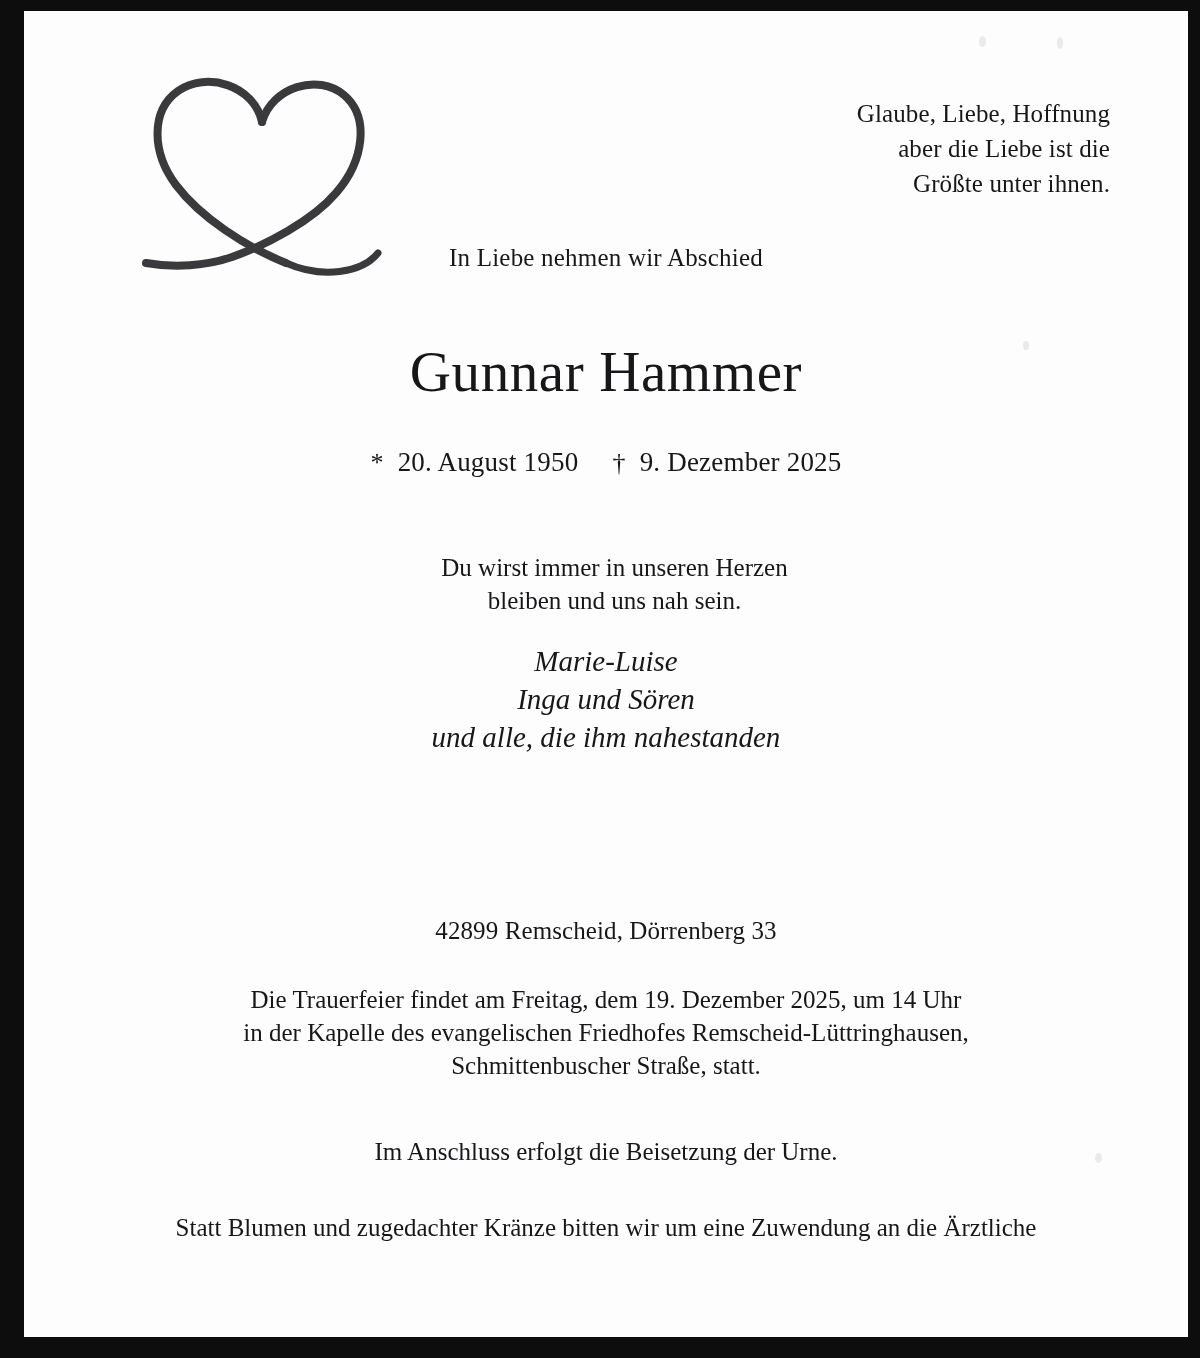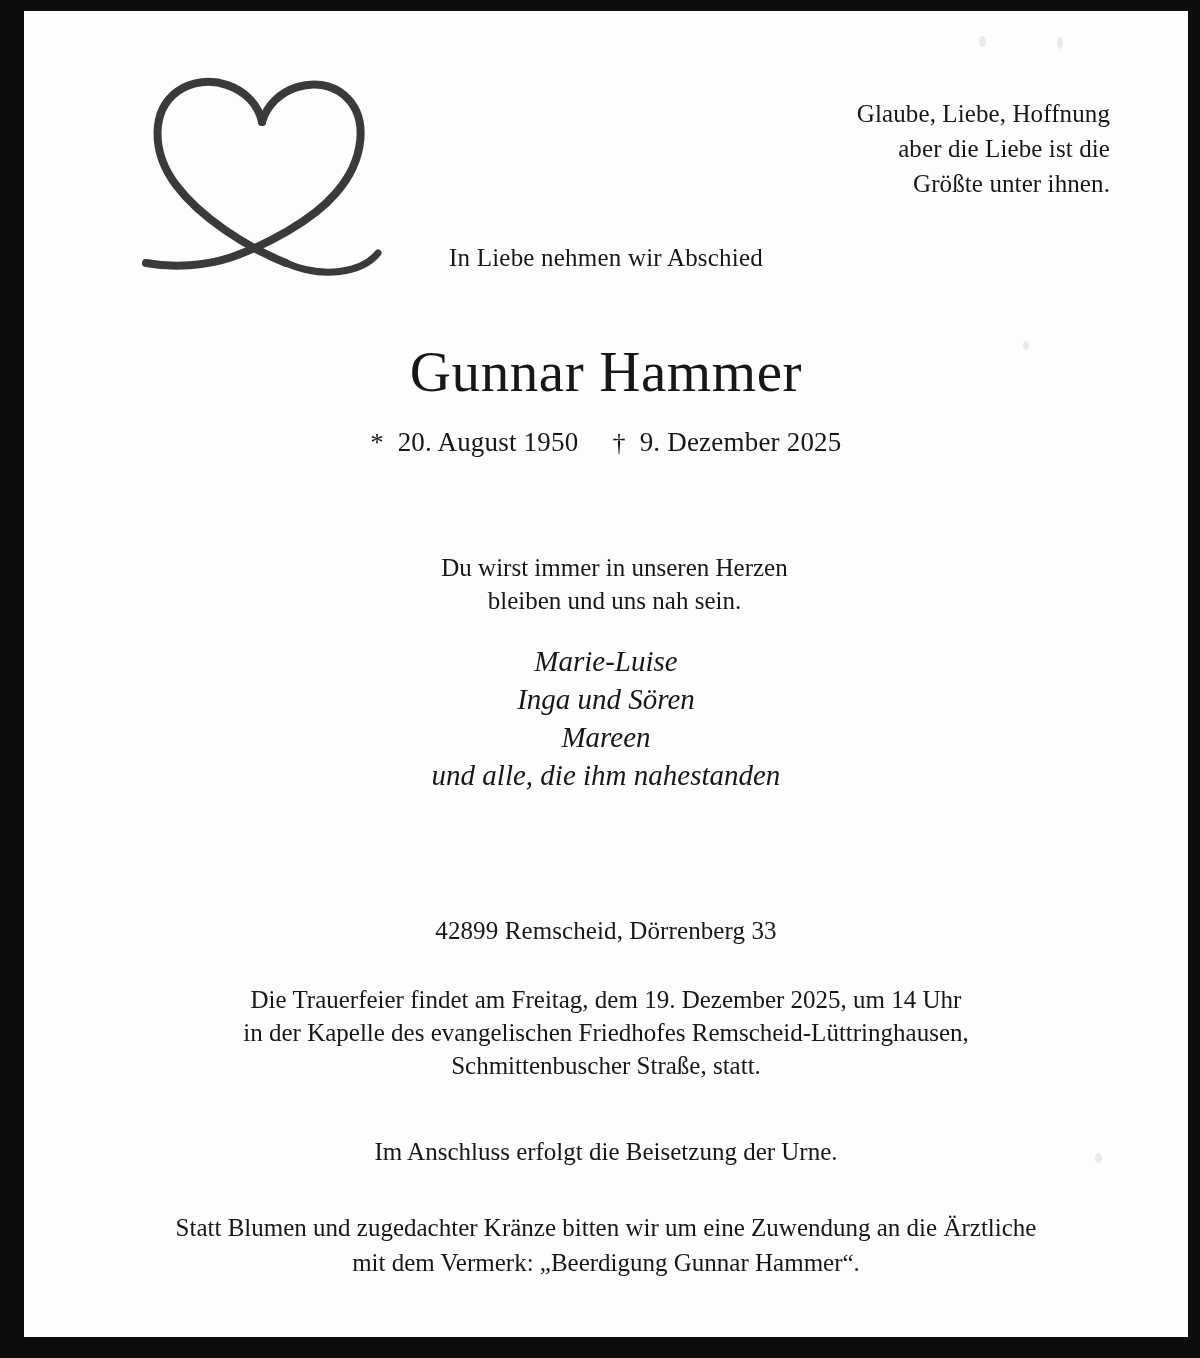--- a/index.html
+++ b/index.html
@@ -60,21 +60,21 @@
   .farewell     { top: 233px; font-size: 25px; letter-spacing: .2px; }
 
   .deceased-name {
     top: 328px;
     font-size: 57px;
     line-height: 66px;
     letter-spacing: .6px;
   }
 
   .life-dates {
-    top: 416px;
+    top: 436px;
     font-size: 27px;
     letter-spacing: .2px;
   }
   .life-dates .sym { margin-right: 14px; font-size: 26px; }
   .life-dates .gap { display: inline-block; width: 34px; }
 
   .memorial-verse {
     top: 540px;
     font-size: 25px;
     line-height: 33px;
@@ -154,33 +154,31 @@
     </div>
 
     <div class="col memorial-verse">
       <div>Du wirst immer in unseren Herzen</div>
       <div>bleiben und uns nah sein.</div>
     </div>
 
     <div class="col survivors">
       <div>Marie-Luise</div>
       <div>Inga und Sören</div>
-      <div>Mareen</div>
       <div>und alle, die ihm nahestanden</div>
     </div>
 
     <div class="col address">42899 Remscheid, Dörrenberg 33</div>
 
     <div class="col service-details">
       <div>Die Trauerfeier findet am Freitag, dem 19. Dezember 2025, um 14 Uhr</div>
       <div>in der Kapelle des evangelischen Friedhofes Remscheid-Lüttringhausen,</div>
       <div>Schmittenbuscher Straße, statt.</div>
     </div>
 
     <div class="col interment">Im Anschluss erfolgt die Beisetzung der Urne.</div>
 
     <div class="col donation">
       <div>Statt Blumen und zugedachter Kränze bitten wir um eine Zuwendung an die Ärztliche</div>
-      <div>mit dem Vermerk: „Beerdigung Gunnar Hammer“.</div>
     </div>
 
   </div>
 </div>
 
 </body></html>

